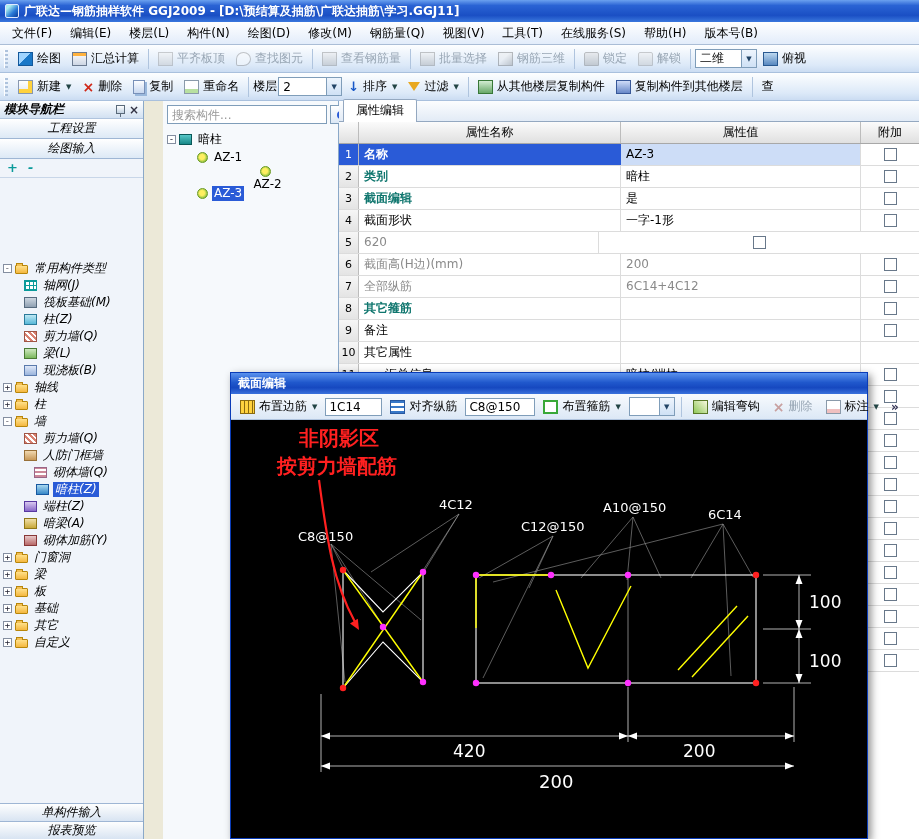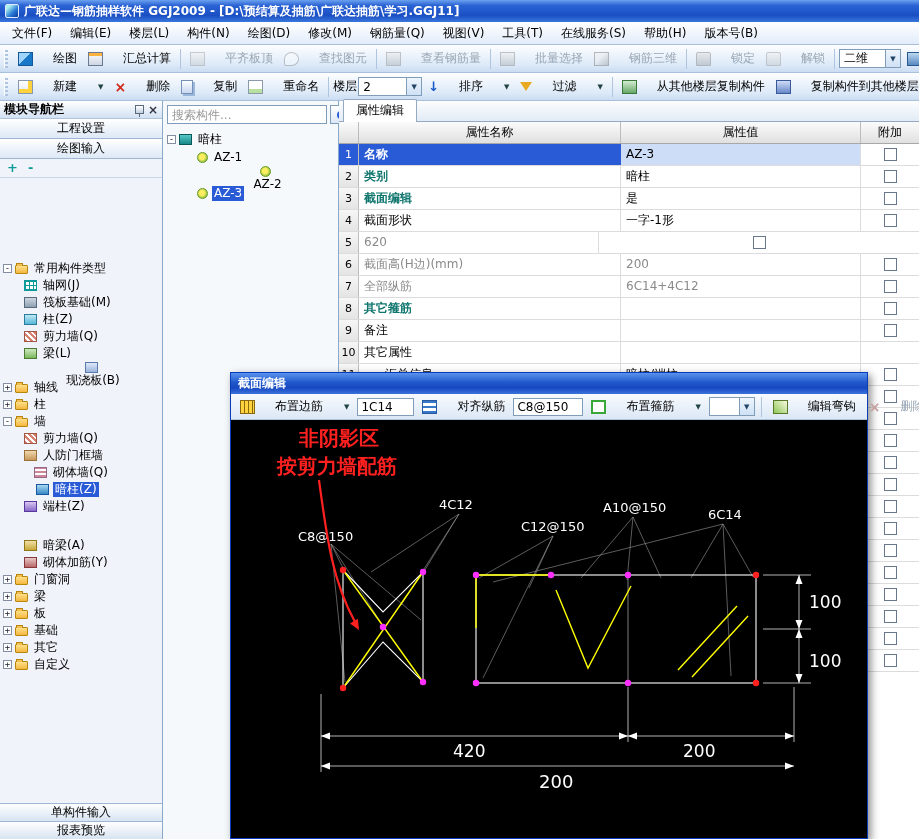--- a/index.html
+++ b/index.html
@@ -14,21 +14,21 @@
 
   
   .menubar{position:absolute;left:0;top:22px;width:100%;height:23px;background:linear-gradient(#ffffff,#e2ecfa);border-bottom:1px solid #aabdd6;display:flex;padding-left:3px;}
   .menu-item{padding:0 9px;line-height:22px;white-space:nowrap;}
 
   
   .toolbar{position:absolute;left:0;width:100%;background:linear-gradient(#fdfeff,#dce9f8 75%,#cbdcf2);border-bottom:1px solid #a9c0dd;display:flex;align-items:center;padding:0 2px;gap:1px;}
   .tb1{top:45px;height:28px;}
   .tb2{top:73px;height:28px;}
   .grip{width:4px;height:18px;margin:0 4px 0 2px;flex:none;background:repeating-linear-gradient(180deg,#aec3dd 0 2px,transparent 2px 4px);border-left:1px solid #fff;}
-  .tbtn{display:flex;align-items:center;gap:20px;padding:2px 4px;border:1px solid transparent;border-radius:2px;white-space:nowrap;flex:none;}
+  .tbtn{display:flex;align-items:center;gap:4px;padding:2px 4px;border:1px solid transparent;border-radius:2px;white-space:nowrap;flex:none;}
   .tbtn.disabled{color:#98a6b4;}
   .tbtn.disabled .ticn{opacity:.4;filter:grayscale(1);}
   .ticn{width:15px;height:14px;display:inline-block;flex:none;}
   .sep{width:1px;height:20px;background:#afc4de;margin:0 3px;flex:none;}
   .dd{font-size:7px;color:#244;margin-left:1px;}
   .combo{background:#fff;border:1px solid #7f9db9;height:19px;display:flex;align-items:center;flex:none;}
   .combo .cval{padding:0 4px;flex:1;overflow:hidden;}
   .combo .cbtn{width:15px;align-self:stretch;background:linear-gradient(#eef5fd,#cfe1f5);border-left:1px solid #7f9db9;display:flex;align-items:center;justify-content:center;font-size:7px;color:#246;}
   .tlabel-sm{white-space:nowrap;}
 
@@ -46,21 +46,21 @@
   .icn-new{background:linear-gradient(#fff,#dfe8f6);border:1px solid #8898b0;box-shadow:inset -4px -4px 0 #ffd23e;}
   .icn-copy{width:12px;height:14px;background:linear-gradient(#fcfdff,#c8d8f0);border:1px solid #7890b8;box-shadow:2px 2px 0 #9ab8dc;}
   .icn-rename{background:#fff;border:1px solid #8a9aaa;box-shadow:inset 0 -4px 0 #b8e0a0;}
   .glyph-red{color:#d02818;font-weight:bold;font-size:14px;line-height:12px;}
   .glyph-blue{color:#1858c8;font-weight:bold;font-size:13px;line-height:12px;}
   .icn-filter{width:0;height:0;border-left:6px solid transparent;border-right:6px solid transparent;border-top:9px solid #e8a820;}
   .icn-copyfrom{background:linear-gradient(#d2ecd2,#68a868);border:1px solid #387838;}
   .icn-copyto{background:linear-gradient(#cfdcf8,#6888c8);border:1px solid #385898;}
 
   
-  .sidebar{position:absolute;left:0;top:101px;width:163px;bottom:0;background:#f0f4fa;border-right:1px solid #8aa8c8;}
+  .sidebar{position:absolute;left:0;top:101px;width:144px;bottom:0;background:#f0f4fa;border-right:1px solid #8aa8c8;font-style:italic;}
   .nav-header{height:18px;background:linear-gradient(#ffffff,#d2e1f2);border-bottom:1px solid #b0c4de;display:flex;align-items:center;padding:0 4px;font-weight:bold;gap:4px;}
   .nav-header .sp{flex:1;}
   .pin-icon{width:9px;height:9px;border:1px solid #5a6a7a;background:linear-gradient(#fff,#c2d2e2);position:relative;flex:none;}
   .pin-icon::after{content:"";position:absolute;left:3px;top:8px;width:1px;height:3px;background:#5a6a7a;}
   .close-glyph{font-weight:bold;color:#334;line-height:14px;}
   .nav-btn{height:20px;background:linear-gradient(#ffffff,#dde9f6);border-bottom:1px solid #9fb6d4;text-align:center;line-height:19px;}
   .tree-tools{height:19px;display:flex;align-items:center;gap:10px;padding:0 7px;border-bottom:1px solid #c8d6e8;}
   .tool-ico{color:#0a9a9a;font-weight:bold;font-size:13px;line-height:16px;}
   .stree{position:absolute;top:159px;left:0;right:0;bottom:36px;overflow:hidden;}
   .titem{height:17px;display:flex;align-items:center;white-space:nowrap;}
@@ -298,21 +298,21 @@
           <span class="tlabel">柱(Z)</span>
         </div>
         <div class="titem" style="padding-left: 24px;">
           <span class="ticon icn-wall"></span>
           <span class="tlabel">剪力墙(Q)</span>
         </div>
         <div class="titem" style="padding-left: 24px;">
           <span class="ticon icn-beam"></span>
           <span class="tlabel">梁(L)</span>
         </div>
-        <div class="titem" style="padding-left: 24px; flex-direction: column;">
+        <div class="titem" style="padding-left: 24px;">
           <span class="ticon icn-slab"></span>
           <span class="tlabel">现浇板(B)</span>
         </div>
         <div class="titem" style="padding-left: 3px;">
           <span class="expand">+</span>
           <span class="ticon icn-folder"></span>
           <span class="tlabel">轴线</span>
         </div>
         <div class="titem" style="padding-left: 3px;">
           <span class="expand">+</span>
@@ -337,21 +337,21 @@
           <span class="tlabel">砌体墙(Q)</span>
         </div>
         <div class="titem" style="padding-left: 36px;">
           <span class="ticon icn-column2"></span>
           <span class="tlabel sel">暗柱(Z)</span>
         </div>
         <div class="titem" style="padding-left: 24px;">
           <span class="ticon icn-column3"></span>
           <span class="tlabel">端柱(Z)</span>
         </div>
-        <div class="titem" style="padding-left: 24px; margin-top: 22px;">
+        <div class="titem" style="padding-left: 24px;">
           <span class="ticon icn-beam2"></span>
           <span class="tlabel">暗梁(A)</span>
         </div>
         <div class="titem" style="padding-left: 24px;">
           <span class="ticon icn-rebarY"></span>
           <span class="tlabel">砌体加筋(Y)</span>
         </div>
         <div class="titem" style="padding-left: 3px;">
           <span class="expand">+</span>
           <span class="ticon icn-folder"></span>

